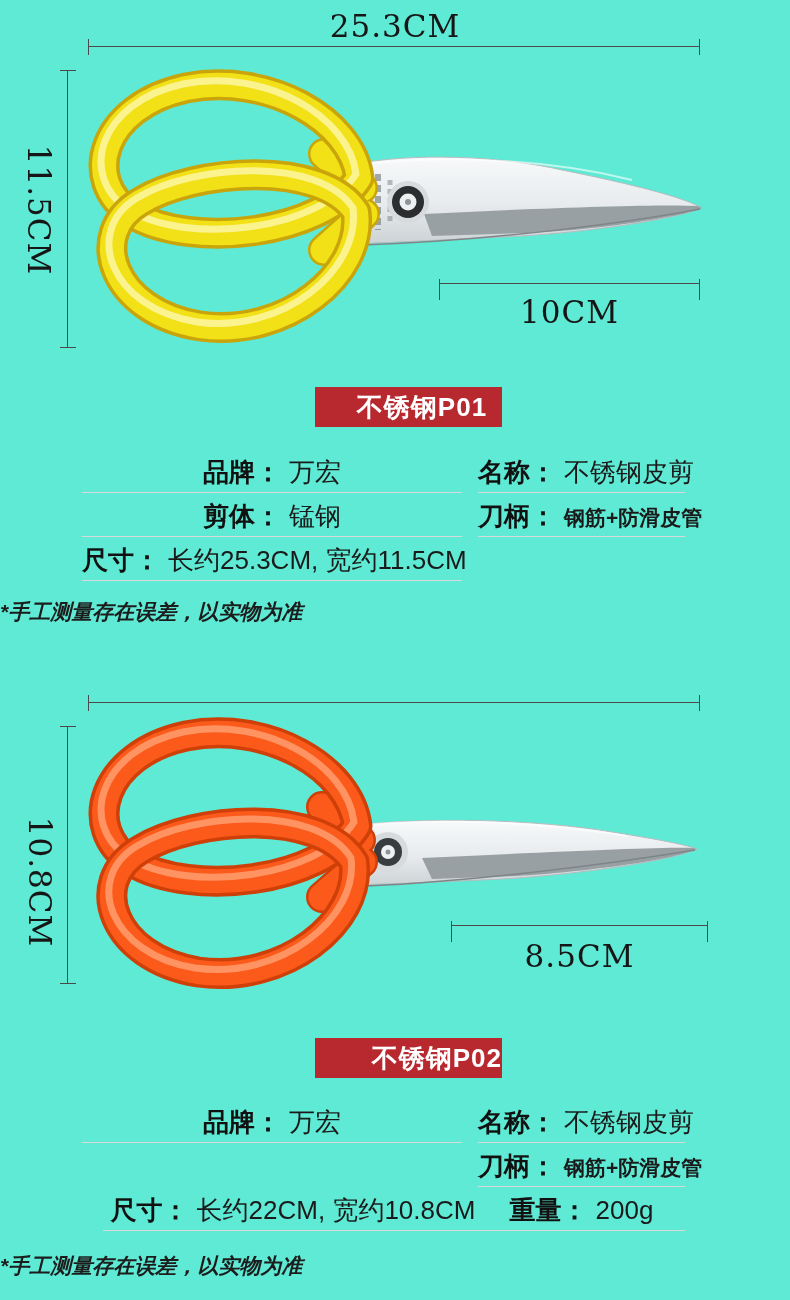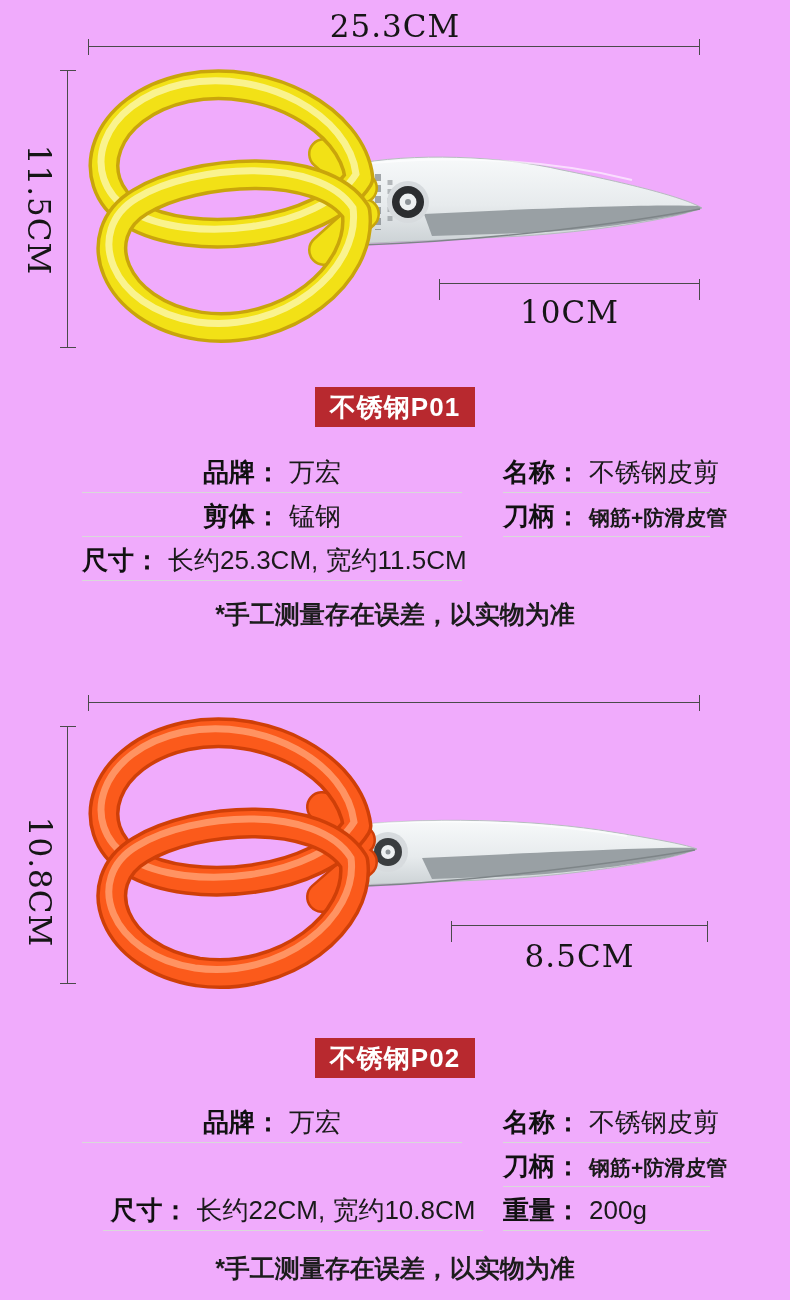--- a/index.html
+++ b/index.html
@@ -1,45 +1,45 @@
 <!DOCTYPE html>
 <html><head>
 <meta charset="utf-8">
 <style>
   html,body{margin:0;padding:0;background:#ffffff;}
-  .canvas{position:relative;width:790px;height:1300px;background:#f0abfc;overflow:hidden;
+  .canvas{position:relative;width:790px;height:1300px;background:#5eead4;overflow:hidden;
           font-family:"Liberation Sans",sans-serif;color:#141414;}
 
   
   .dim-h{position:absolute;height:0;border-top:1px solid #4a4a4a;}
   .dim-h::before,.dim-h::after{content:"";position:absolute;width:1px;height:16px;background:#4a4a4a;top:-8px;}
   .dim-h::before{left:0;} .dim-h::after{right:0;}
   .dim-h.ticks-down::before,.dim-h.ticks-down::after{height:21px;top:-5px;}
   .dim-v{position:absolute;width:0;border-left:1px solid #4a4a4a;}
   .dim-v::before,.dim-v::after{content:"";position:absolute;height:1px;width:16px;background:#4a4a4a;left:-8px;}
   .dim-v::before{top:0;} .dim-v::after{bottom:0;}
   .dim-label{position:absolute;font-family:"DejaVu Serif",serif;font-size:31px;color:#161616;letter-spacing:1px;}
   .dim-label.center{text-align:center;}
   .dim-label.vert{transform:translate(-50%,-50%) rotate(90deg);white-space:nowrap;}
 
   
   .badge{position:absolute;left:315px;width:160px;height:40px;line-height:40px;text-align:center;
-         background:#b8292f;color:#ffffff;font-size:26px;font-weight:700;letter-spacing:1px;}
+         background:#b8292f;color:#ffffff;font-size:26px;font-weight:700;letter-spacing:1px;padding-left:27px;}
 
   
   .spec-cell{position:absolute;height:40px;line-height:40px;border-bottom:1px solid #d9d9d9;
              white-space:nowrap;font-size:26px;}
   .spec-cell.left{left:82px;width:380px;text-align:center;}
-  .spec-cell.right{left:503px;width:207px;}
+  .spec-cell.right{left:478px;width:207px;text-align:center;}
   .lbl{font-weight:700;color:#111;}
   .val{font-weight:500;color:#1a1a1a;margin-left:8px;}
   .val-sm{font-size:21px;font-weight:600;}
 
   
-  .note{position:absolute;left:0;width:790px;text-align:center;font-size:25px;font-weight:600;color:#1c1c1c;}
+  .note{position:absolute;left:0;width:790px;text-align:left;font-size:21px;font-weight:600;color:#1c1c1c;font-style:italic;}
 
   
   .scissors{position:absolute;}
   .sc1{--h-main:#f2e116;--h-dark:#c9a50b;--h-light:#fbf6a3;}
   .sc2{--h-main:#fb5a1b;--h-dark:#cf3f08;--h-light:#ff9e6e;}
   .tube-outer{fill:none;stroke:var(--h-dark);stroke-width:31;stroke-linejoin:round;}
   .tube-main{fill:none;stroke:var(--h-main);stroke-width:24;stroke-linejoin:round;}
   .tube-hi{fill:none;stroke:var(--h-light);stroke-width:7;opacity:.85;transform:translate(-3px,-4px);}
   .stub-outline{stroke:var(--h-dark);stroke-width:32;stroke-linecap:round;}
   .stub{stroke:var(--h-main);stroke-width:27;stroke-linecap:round;}
@@ -163,21 +163,21 @@
     <g>
       <path class="tube-outer" d="M282,150 C290,210 212,272 126,260 C40,246 14,170 68,138 C124,104 248,96 282,150 Z"></path>
       <path class="tube-main" d="M282,150 C290,210 212,272 126,260 C40,246 14,170 68,138 C124,104 248,96 282,150 Z"></path>
       <path class="tube-hi" d="M282,150 C290,210 212,272 126,260 C40,246 14,170 68,138 C124,104 248,96 282,150 Z"></path>
     </g>
   </svg>
 
   <div class="dim-h ticks-down" style="top:925px;left:451px;width:257px;"></div>
   <div class="dim-label center" style="top:938px;left:451px;width:257px;">8.5CM</div>
 
-  <div class="badge" style="top:1038px;">不锈钢P02</div>
+  <div class="badge" style="top:1038px;text-align:right;">不锈钢P02</div>
 
   <div class="spec-cell left" style="top:1102px;">
     <span class="lbl">品牌：</span><span class="val">万宏</span>
   </div>
   <div class="spec-cell right" style="top:1102px;">
     <span class="lbl">名称：</span><span class="val">不锈钢皮剪</span>
   </div>
   <div class="spec-cell right" style="top:1146px;">
     <span class="lbl">刀柄：</span><span class="val val-sm">钢筋+防滑皮管</span>
   </div>

